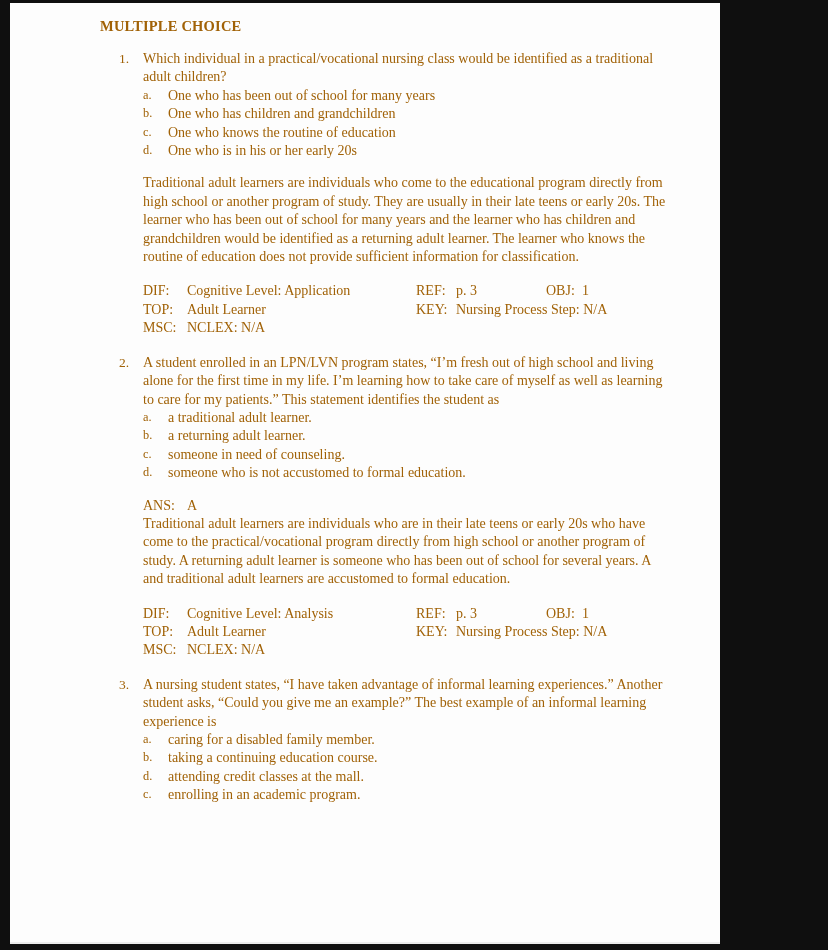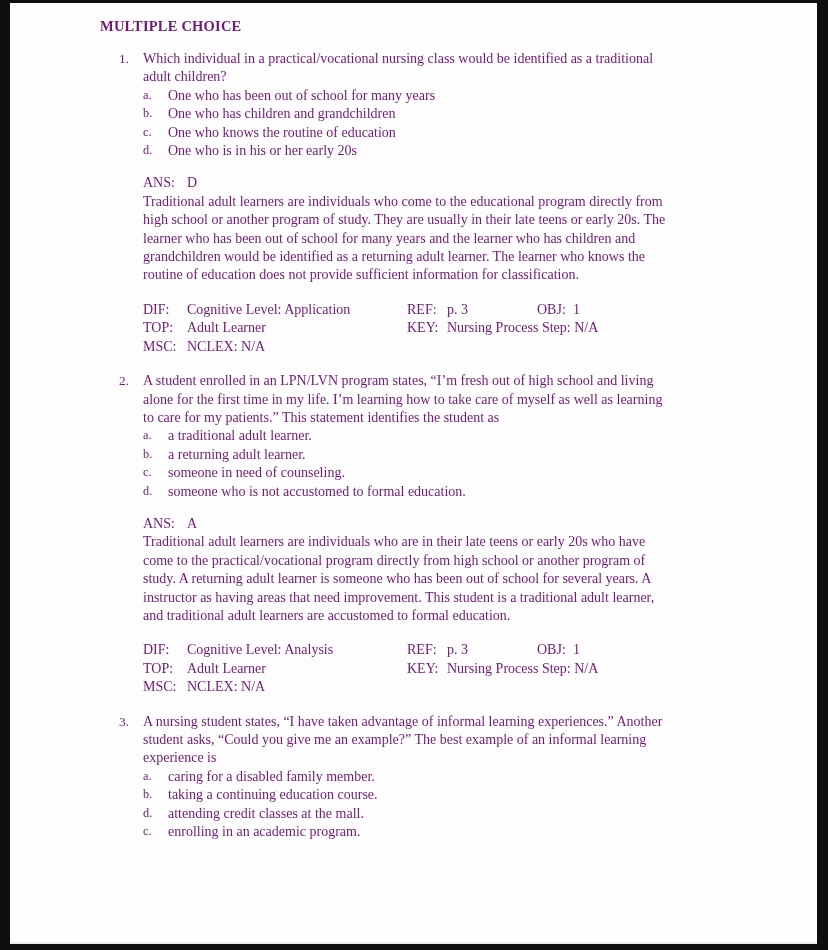--- a/index.html
+++ b/index.html
@@ -4,22 +4,22 @@
 <style>
   html,body { margin:0; padding:0; }
   body {
     width:828px; height:950px;
     background:#0f0f0f;
     font-family:"Liberation Serif", serif;
     overflow:hidden;
   }
   .screen { position:relative; width:828px; height:950px; background:#0f0f0f; }
   .page {
-    position:absolute; left:10px; top:3px; width:807px; height:941px;
-    background:#fdfdfd; color:#701a75;
+    position:absolute; left:10px; top:3px; width:710px; height:941px;
+    background:#fdfdfd; color:#a16207;
     border-bottom:2px solid #ececec;
     box-sizing:border-box;
   }
   .heading {
     margin:14px 0 0 90px;
     font-size:14.5px; font-weight:bold; line-height:18px;
     letter-spacing:0.2px;
   }
   .questions { margin:15px 0 0 133px; width:640px; }
   .question { margin-bottom:16px; }
@@ -31,21 +31,21 @@
   .line { white-space:nowrap; font-size:14px; line-height:18.4px; }
   .option { font-size:14px; line-height:18.4px; white-space:nowrap; }
   .letter {
     display:inline-block; width:25px;
     font-size:12.3px; position:relative; top:-1px;
   }
   .answer-block { margin-top:14px; }
   .ans-row { font-size:14px; line-height:18.4px; }
   .m-label1 { display:inline-block; width:44px; }
   .m-val1  { display:inline-block; width:220px; }
-  .m-label2 { display:inline-block; width:40px; }
+  .m-label2 { display:inline-block; width:40px;margin-left:9px; }
   .m-val2  { display:inline-block; width:90px; }
   .m-label3 { display:inline-block; width:36px; }
   .meta { margin-top:16px; }
   .meta-row { font-size:14px; line-height:18.4px; white-space:nowrap; }
 </style>
 </head>
 <body>
 
 <div class="screen">
   <div class="page">
@@ -59,21 +59,20 @@
               <div class="line">adult children?</div>
             </div>
           </div>
           <div class="options">
             <div class="option"><span class="letter">a.</span><span class="opt-text">One who has been out of school for many years</span></div>
             <div class="option"><span class="letter">b.</span><span class="opt-text">One who has children and grandchildren</span></div>
             <div class="option"><span class="letter">c.</span><span class="opt-text">One who knows the routine of education</span></div>
             <div class="option"><span class="letter">d.</span><span class="opt-text">One who is in his or her early 20s</span></div>
           </div>
           <div class="answer-block">
-            <div class="ans-row"><span class="m-label1">ANS:</span><span class="ans-val">D</span></div>
             <div class="rationale">
               <div class="line">Traditional adult learners are individuals who come to the educational program directly from</div>
               <div class="line">high school or another program of study. They are usually in their late teens or early 20s. The</div>
               <div class="line">learner who has been out of school for many years and the learner who has children and</div>
               <div class="line">grandchildren would be identified as a returning adult learner. The learner who knows the</div>
               <div class="line">routine of education does not provide sufficient information for classification.</div>
             </div>
           </div>
           <div class="meta">
             <div class="meta-row"><span class="m-label1">DIF:</span><span class="m-val1">Cognitive Level: Application</span><span class="m-label2">REF:</span><span class="m-val2">p. 3</span><span class="m-label3">OBJ:</span><span class="m-valx">1</span></div>
@@ -95,21 +94,20 @@
             <div class="option"><span class="letter">b.</span><span class="opt-text">a returning adult learner.</span></div>
             <div class="option"><span class="letter">c.</span><span class="opt-text">someone in need of counseling.</span></div>
             <div class="option"><span class="letter">d.</span><span class="opt-text">someone who is not accustomed to formal education.</span></div>
           </div>
           <div class="answer-block">
             <div class="ans-row"><span class="m-label1">ANS:</span><span class="ans-val">A</span></div>
             <div class="rationale">
               <div class="line">Traditional adult learners are individuals who are in their late teens or early 20s who have</div>
               <div class="line">come to the practical/vocational program directly from high school or another program of</div>
               <div class="line">study. A returning adult learner is someone who has been out of school for several years. A</div>
-              <div class="line">instructor as having areas that need improvement. This student is a traditional adult learner,</div>
               <div class="line">and traditional adult learners are accustomed to formal education.</div>
             </div>
           </div>
           <div class="meta">
             <div class="meta-row"><span class="m-label1">DIF:</span><span class="m-val1">Cognitive Level: Analysis</span><span class="m-label2">REF:</span><span class="m-val2">p. 3</span><span class="m-label3">OBJ:</span><span class="m-valx">1</span></div>
             <div class="meta-row"><span class="m-label1">TOP:</span><span class="m-val1">Adult Learner</span><span class="m-label2">KEY:</span><span class="m-valx">Nursing Process Step: N/A</span></div>
             <div class="meta-row"><span class="m-label1">MSC:</span><span class="m-valx">NCLEX: N/A</span></div>
           </div>
         </div>
         <div class="question">

